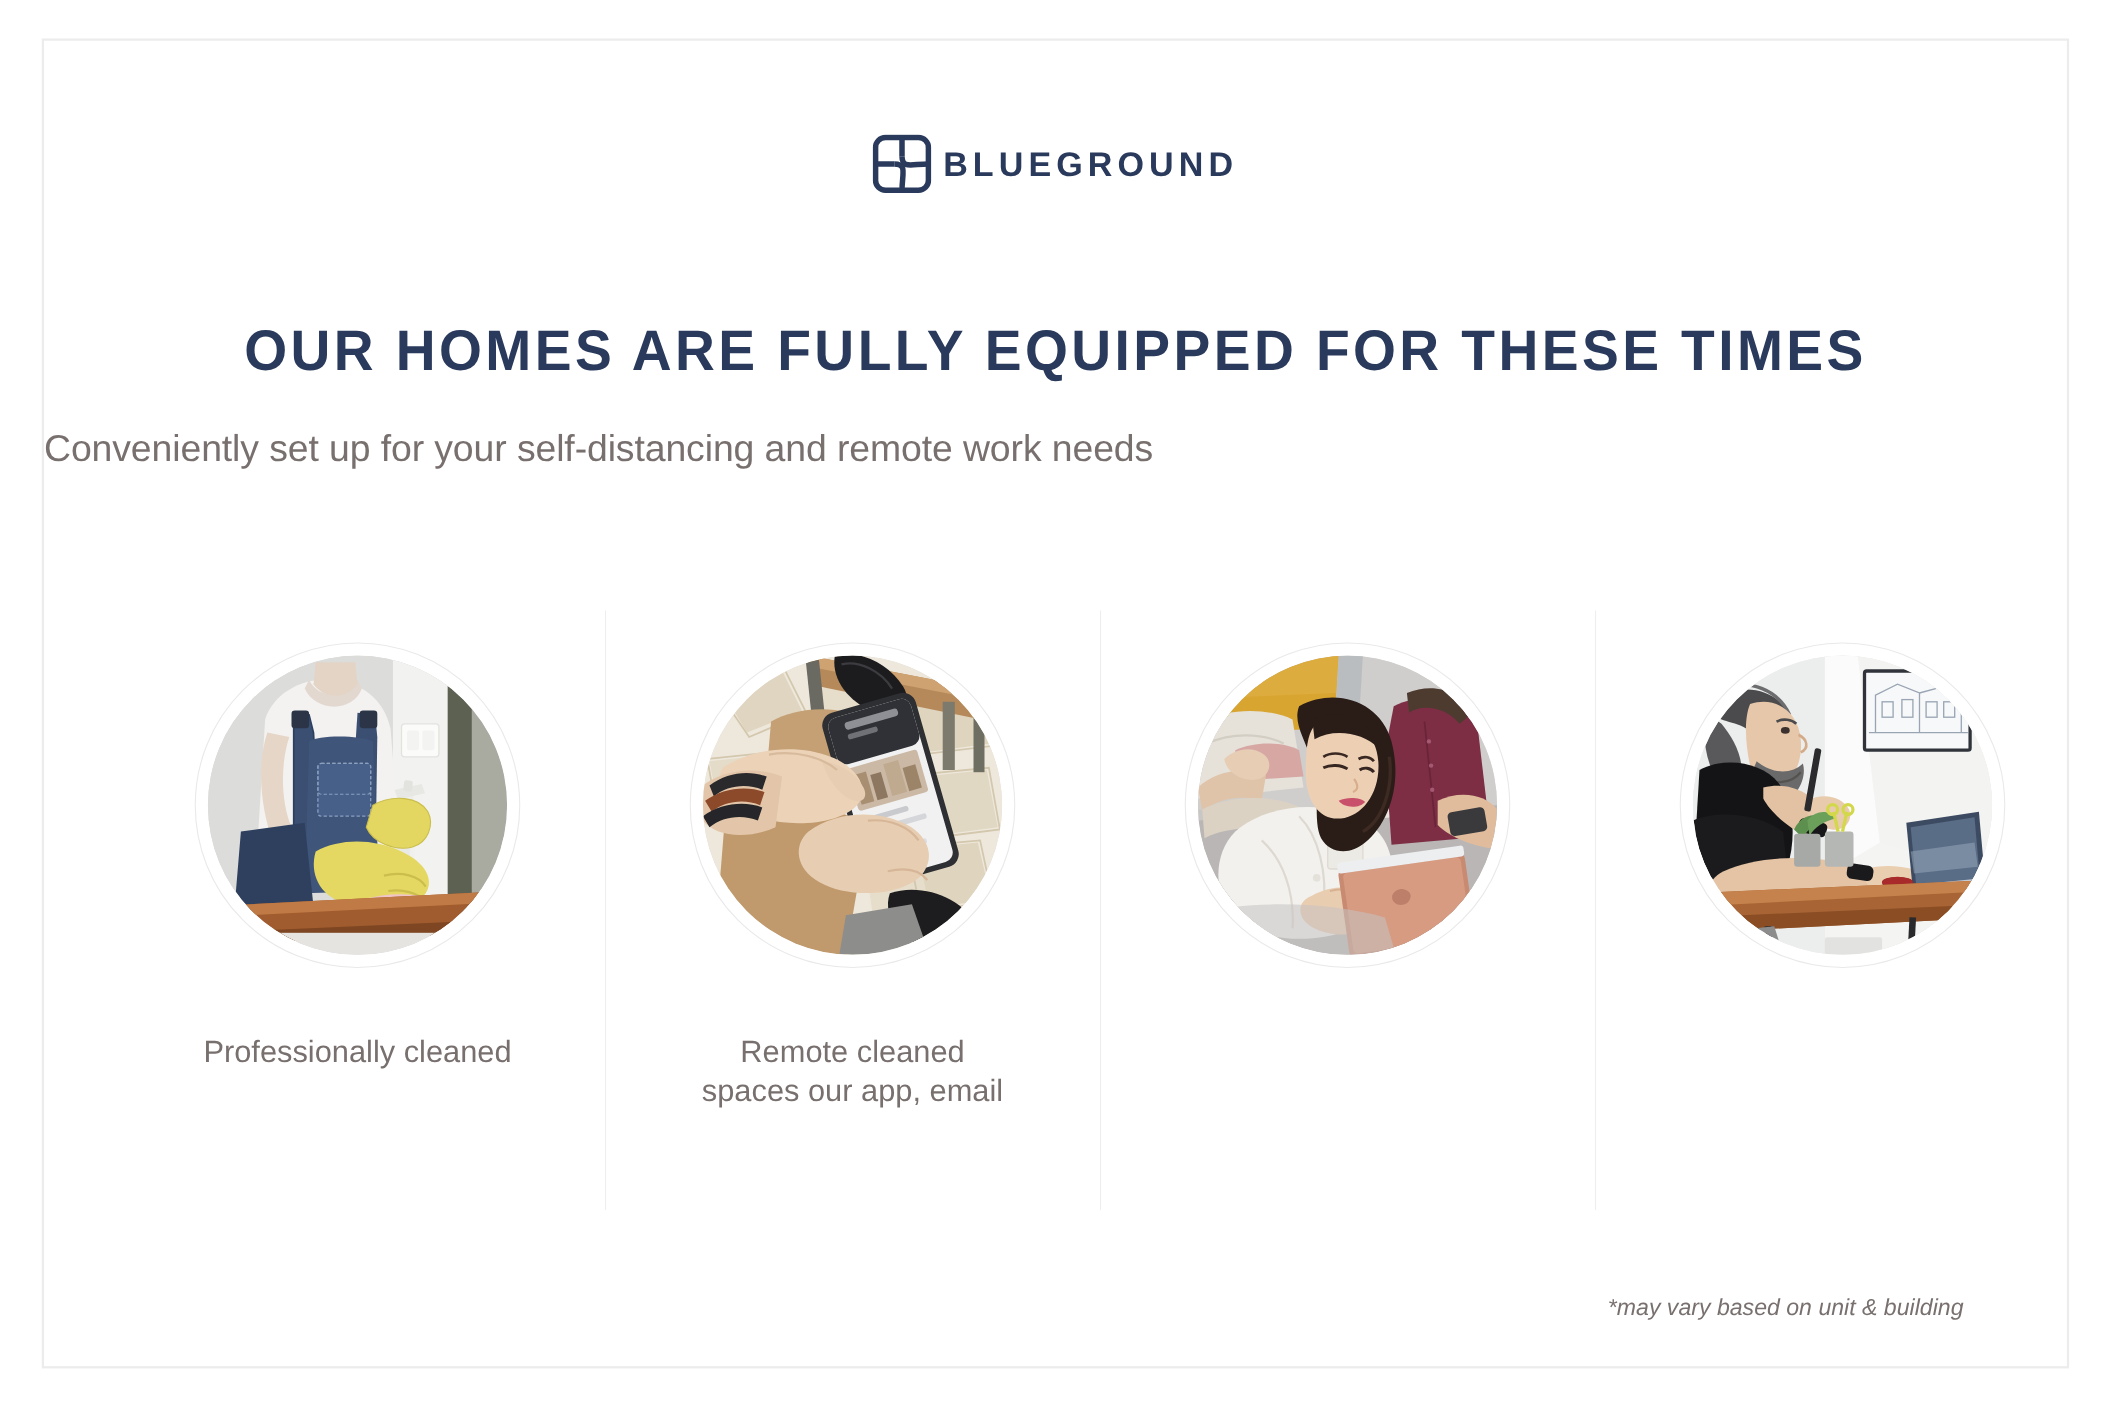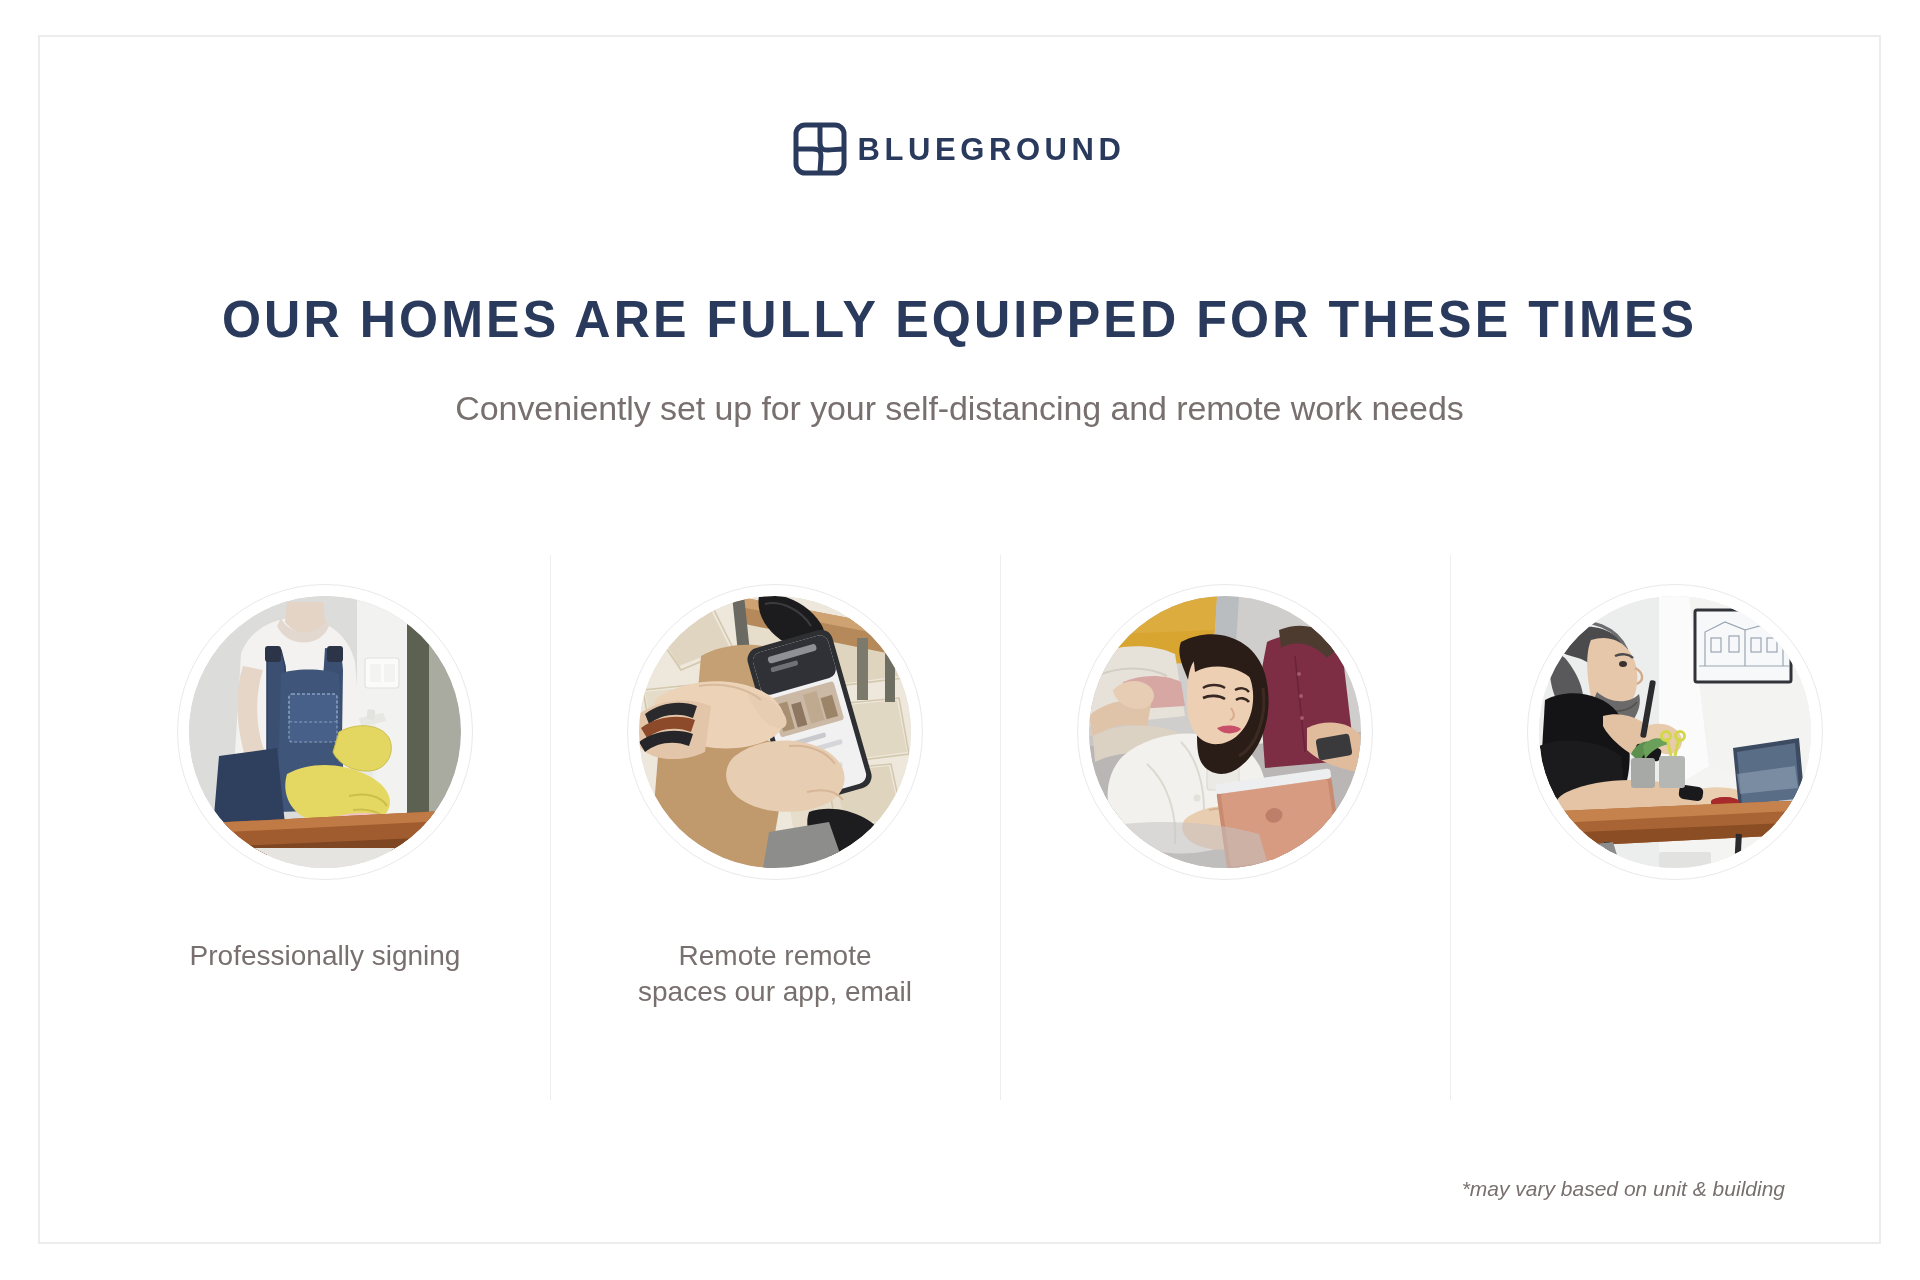--- a/index.html
+++ b/index.html
@@ -52,21 +52,20 @@
     font-weight: 700;
     letter-spacing: 3.2px;
     color: #2a3a5c;
     font-family: "Liberation Sans", sans-serif;
     transform: scaleX(0.965);
   }
   .subhead {
     position: absolute;
     left: 0; top: 352px;
     width: 100%;
-    text-align: center;
     font-size: 34px;
     font-weight: 400;
     color: #78706e;
     letter-spacing: -0.1px;
     font-family: "Liberation Sans", sans-serif;
   }
 
   
   .cols {
     position: absolute;
@@ -210,21 +209,21 @@
 
                 <path d="M0 228 L272 214 L272 252 L0 262 Z" fill="#a05c2e"></path>
                 <path d="M0 228 L272 214 L272 224 L0 238 Z" fill="#c07a45"></path>
                 <path d="M0 252 L272 240 L272 252 L0 262 Z" fill="#7e4622"></path>
                 <rect x="0" y="252" width="272" height="22" fill="#e5e4e1"></rect>
               </g>
             </svg>
           </div>
         </div>
         <div class="caption">
-          <div>Professionally signing</div>
+          <div>Professionally cleaned</div>
         </div>
       </div>
 
       <div class="col">
         <div class="circle-wrap">
           <div class="circle-img">
             <svg viewBox="0 0 272 272" xmlns="http://www.w3.org/2000/svg">
               <defs>
                 <clipPath id="c2">
                     <circle cx="136" cy="136" r="136"></circle>
@@ -298,21 +297,21 @@
                 <path d="M0 118 C18 104 48 100 72 110 L66 156 C40 168 10 164 0 150 Z" fill="#e3c6a9"></path>
 
                 <path d="M6 118 C22 106 42 104 58 110 L54 122 C40 116 22 118 10 128 Z" fill="#2a2a2c"></path>
                 <path d="M2 132 C18 120 40 118 56 124 L52 136 C38 130 20 132 8 142 Z" fill="#8c4a2a"></path>
                 <path d="M0 146 C16 134 38 132 54 138 L50 150 C36 144 18 146 6 156 Z" fill="#26262a"></path>
               </g>
             </svg>
           </div>
         </div>
         <div class="caption">
-          <div>Remote remote</div>
+          <div>Remote cleaned</div>
           <div>spaces our app, email</div>
         </div>
       </div>
 
       <div class="col">
         <div class="circle-wrap">
           <div class="circle-img">
             <svg viewBox="0 0 272 272" xmlns="http://www.w3.org/2000/svg">
               <defs>
                 <clipPath id="c3">

